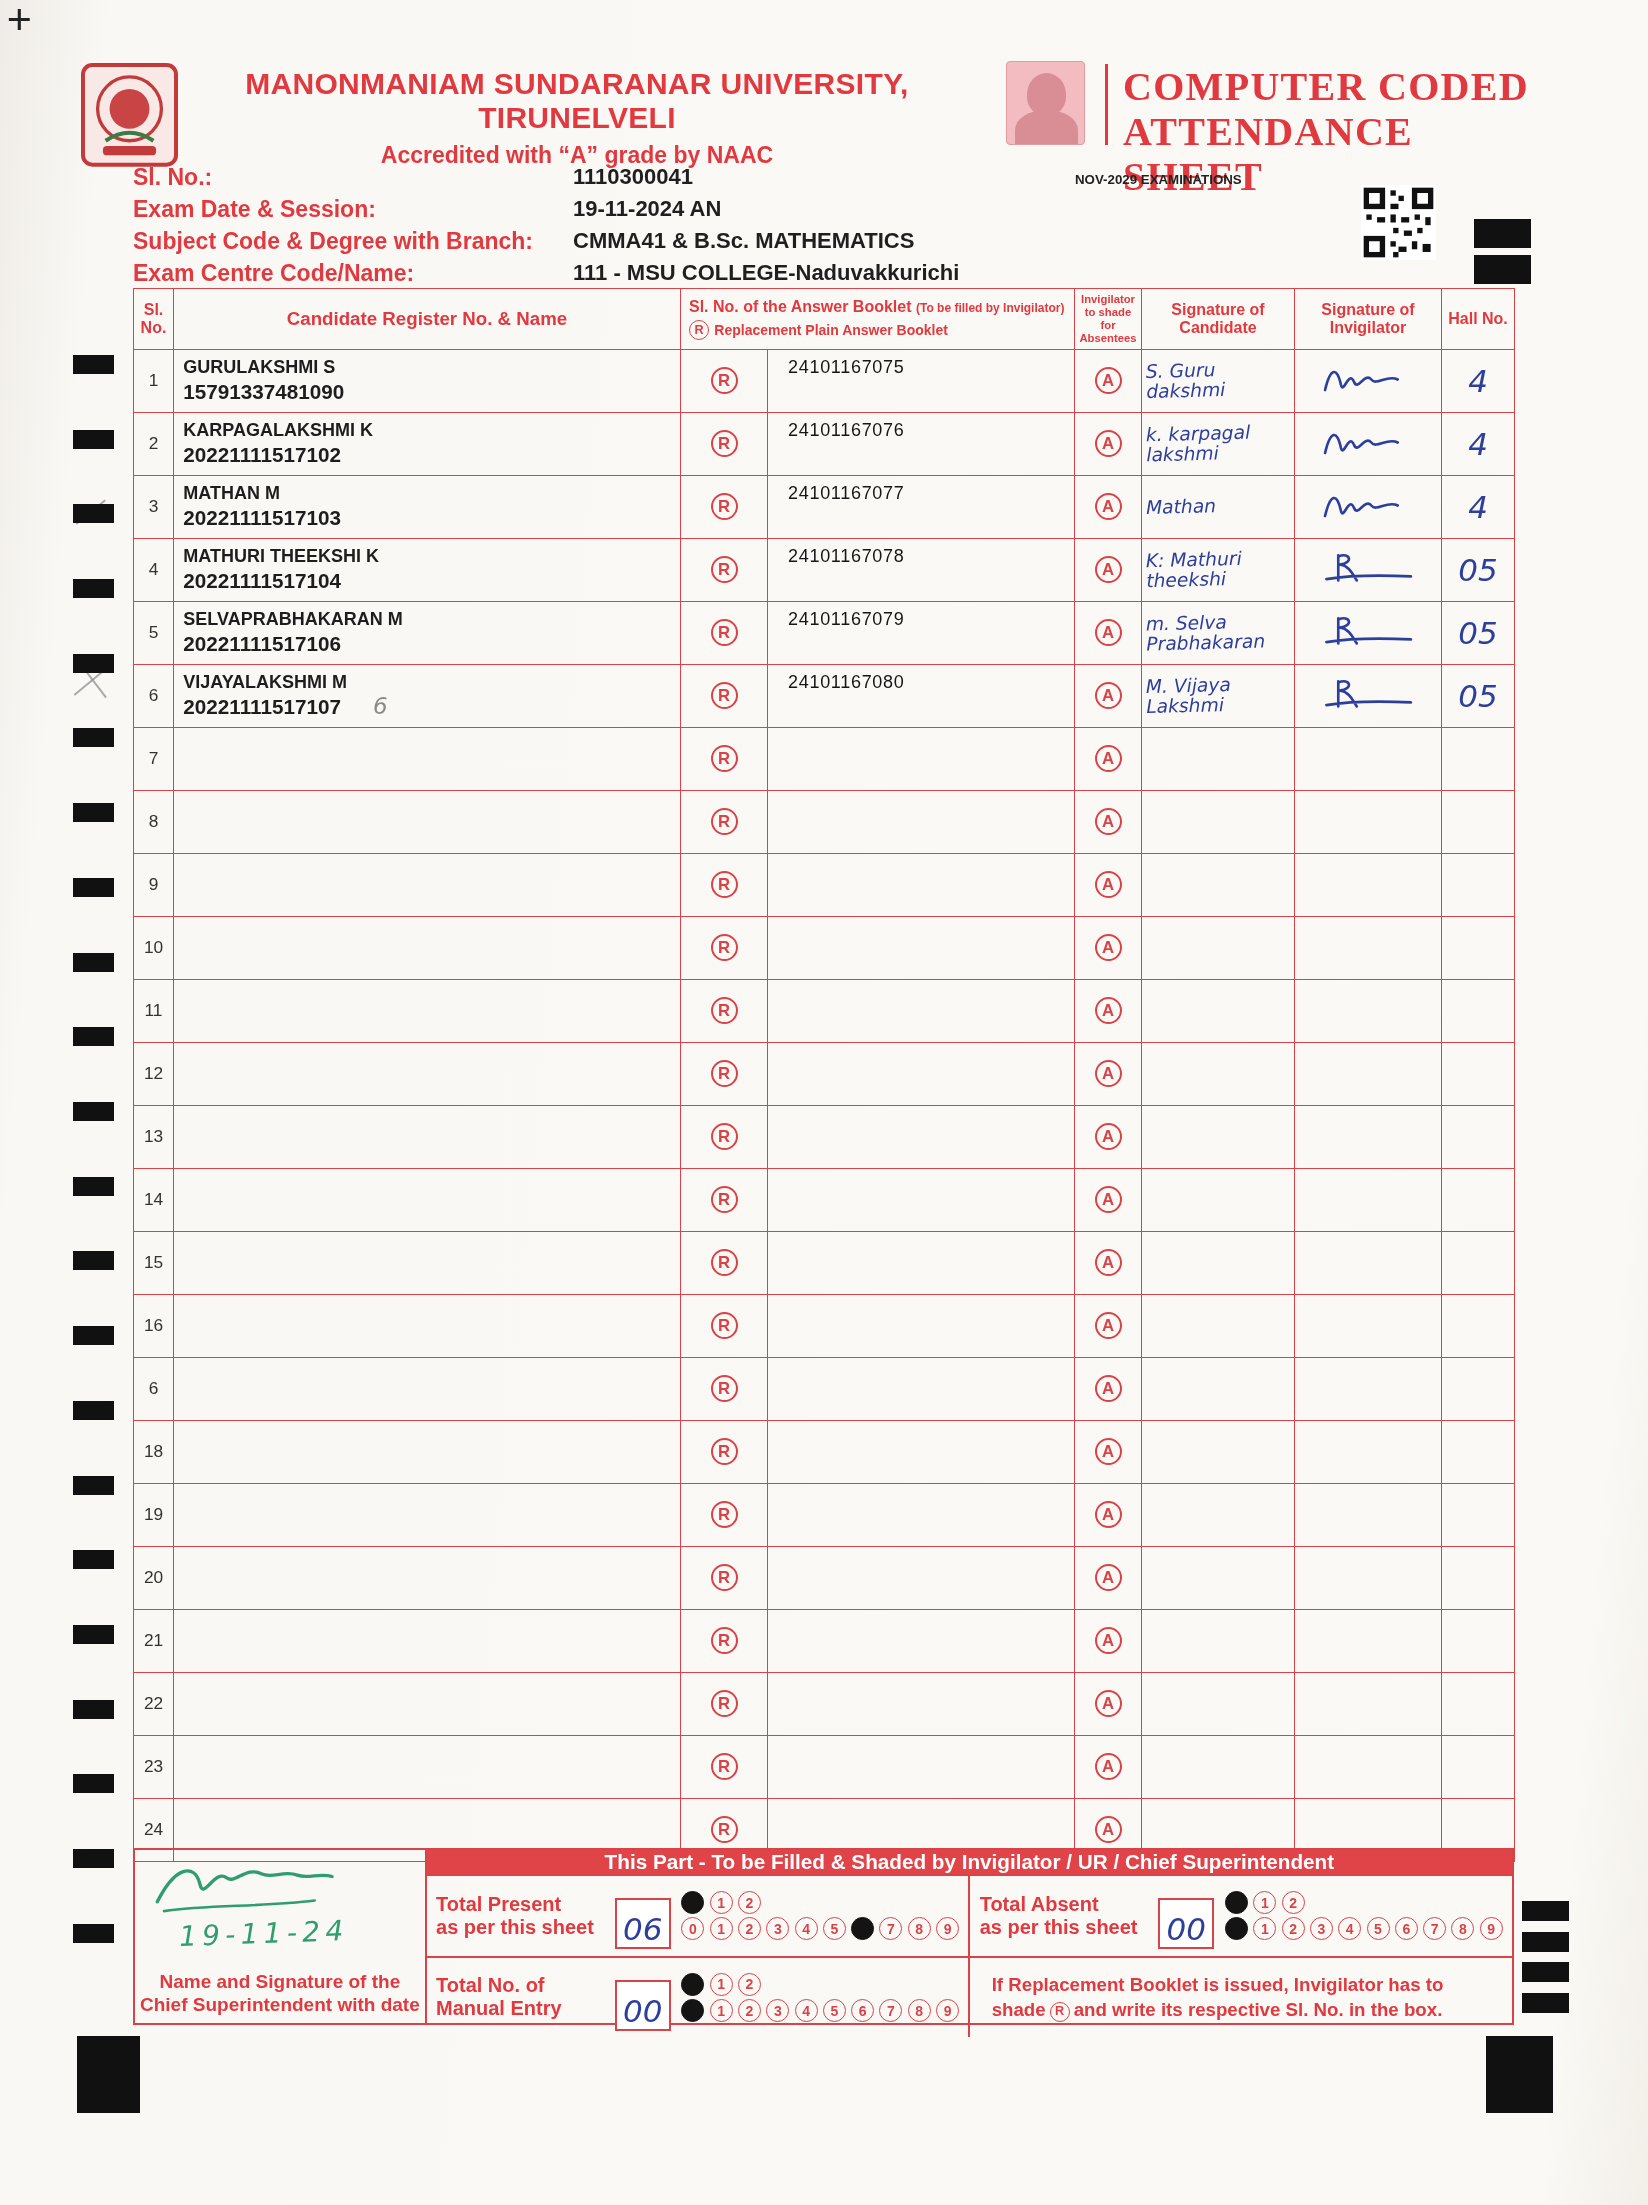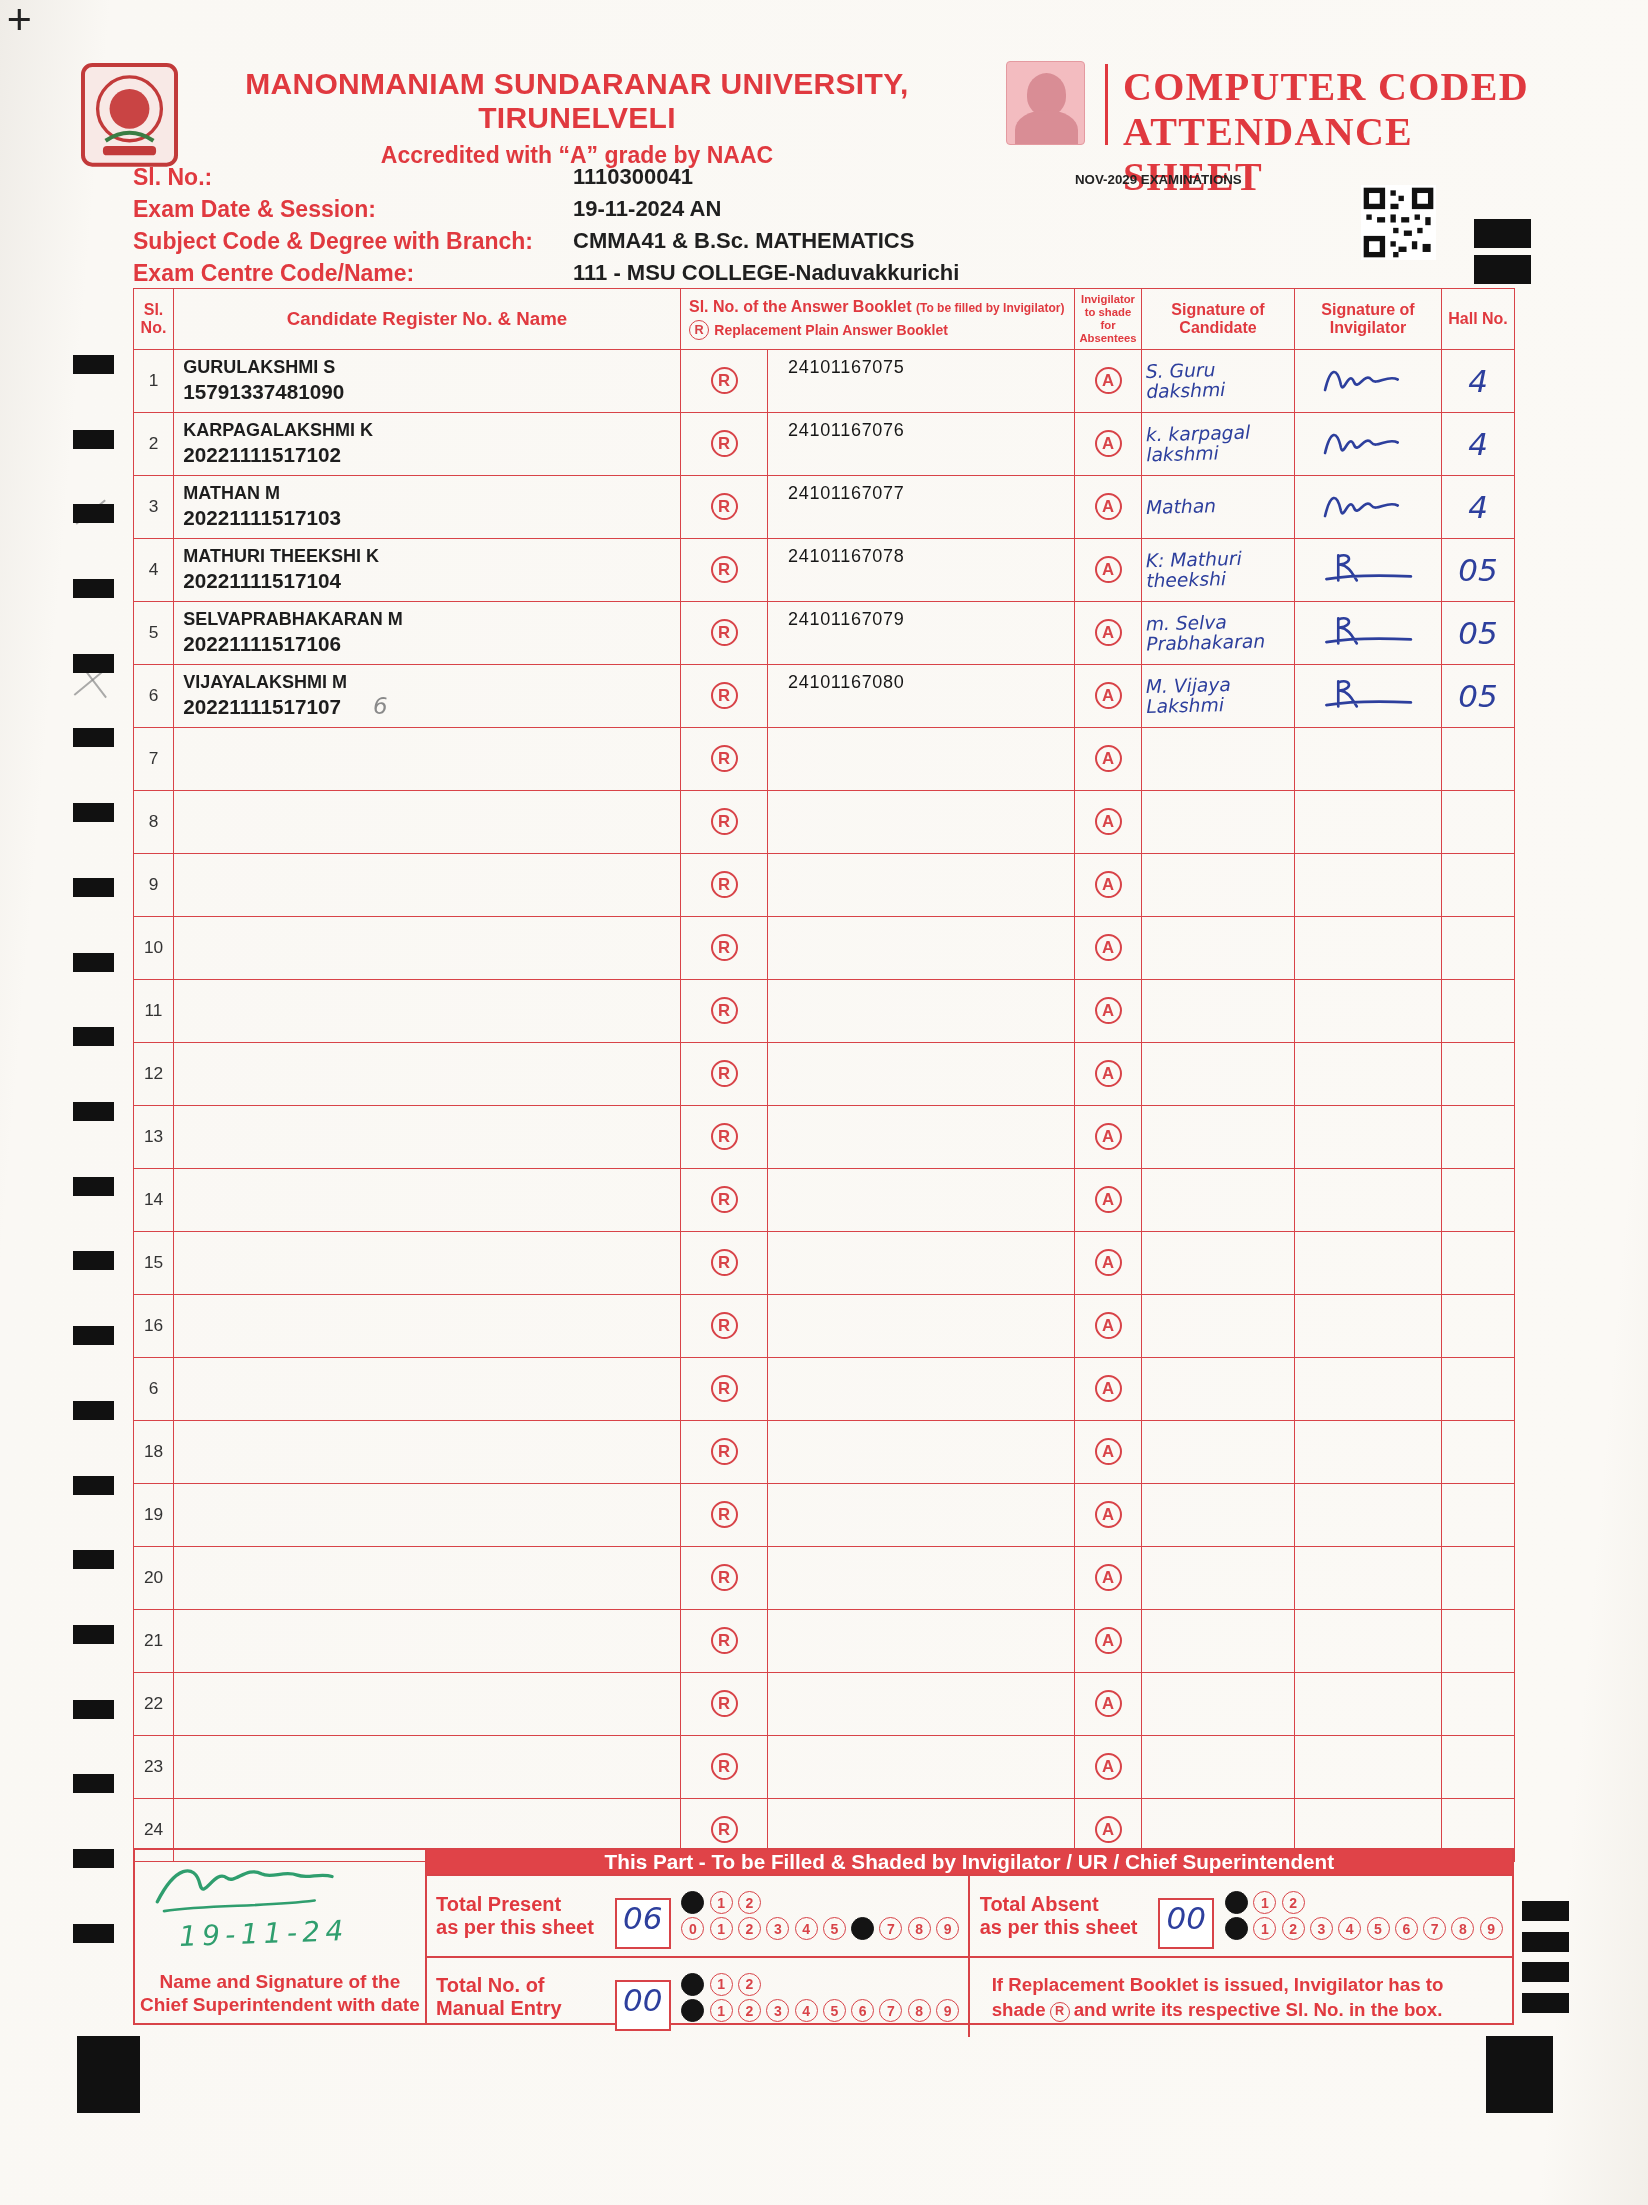--- a/index.html
+++ b/index.html
@@ -75,21 +75,21 @@
   .chief { width:294px; border-right:2px solid #d84348; position:relative; }
   .chief-scribble { position:absolute; left:13.3px; top:5.3px; }
   .chief-date { position:absolute; left:44px; top:67px; font-family:"DejaVu Sans", sans-serif; font-style:italic; font-size:28px; color:#2f9e6e; letter-spacing:5.3px; transform:rotate(-2deg); }
   .chief-label { position:absolute; left:0; bottom:6.7px; width:100%; text-align:center; color:#e0393f; font-weight:bold; font-size:19px; line-height:1.2; }
   .fright { flex:1; display:flex; flex-direction:column; }
   .fbar { height:32px; background:#e04348; color:#fff; font-weight:bold; font-size:20.7px; display:flex; align-items:center; justify-content:center; }
   .fgrid { flex:1; display:grid; grid-template-columns: 1fr 1fr; grid-template-rows: 1fr 1fr; }
   .fcell { border-top:2px solid #d84348; display:flex; align-items:center; padding:5.3px 9.3px; gap:10.7px; }
   .fcell.rightcol { border-left:2px solid #d84348; }
   .flabel { color:#e0393f; font-weight:bold; font-size:20px; line-height:1.15; width:168px; flex:0 0 auto; }
-  .val-box { width:56px; height:51px; border:2px solid #d84348; background:#fff; display:flex; align-items:flex-start; justify-content:center; flex:0 0 auto;margin-top:16px; }
+  .val-box { width:56px; height:51px; border:2px solid #d84348; background:#fff; display:flex; align-items:flex-end; justify-content:center; flex:0 0 auto;margin-top:16px; }
   .val-box .hand { font-size:31px; }
   .bubbles { display:flex; flex-direction:column; gap:3.3px; }
   .b-row { display:flex; gap:5.3px; }
   .bubble { width:23px; height:23px; border:1.7px solid #d84348; border-radius:50%; display:inline-flex; align-items:center; justify-content:center; font-size:14px; font-weight:bold; color:#d84348; background:transparent; flex:0 0 auto; }
   .bubble.filled { background:#141414; border-color:#141414; color:#141414; }
   .note-cell { color:#e0393f; font-weight:bold; font-size:18.7px; line-height:1.35; display:block; padding:9.3px 12px; }
   .note-cell .circ-sm { display:inline-flex; vertical-align:middle; margin:0 4px; }
 
   .pencil-x line, .pencil-a line { stroke:#8f8f8f; stroke-width:3; opacity:.75; }
 </style>

